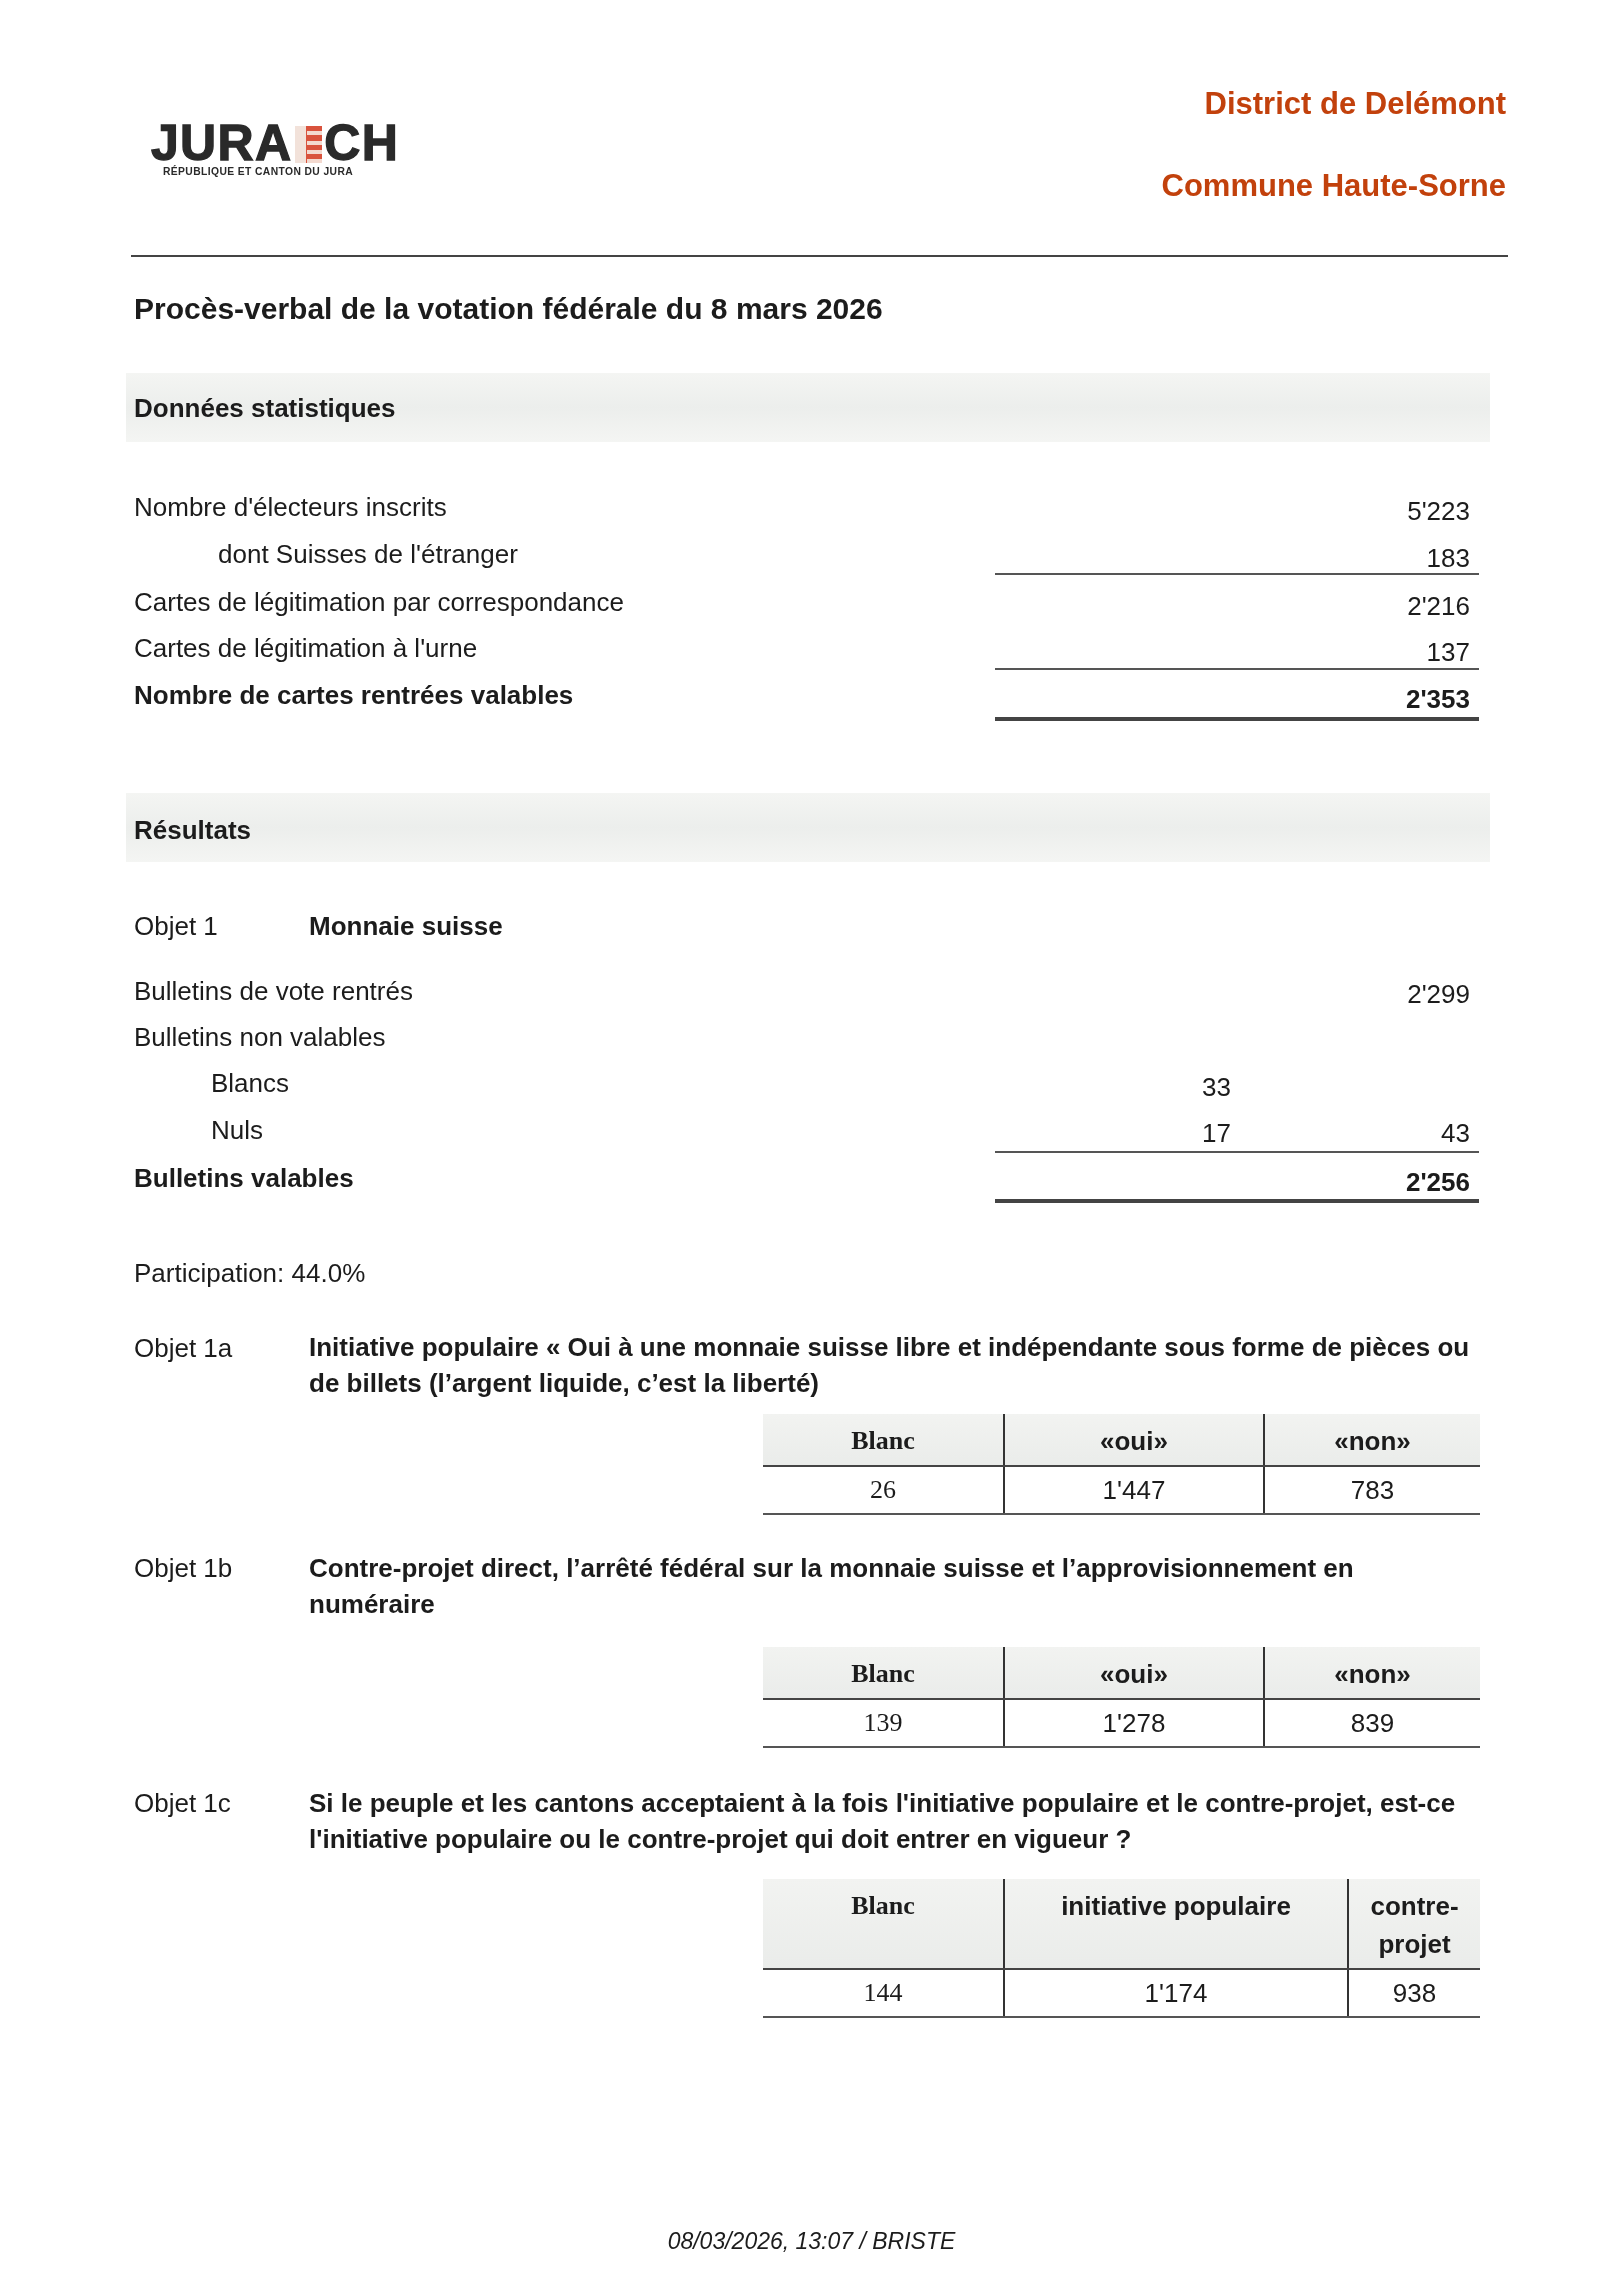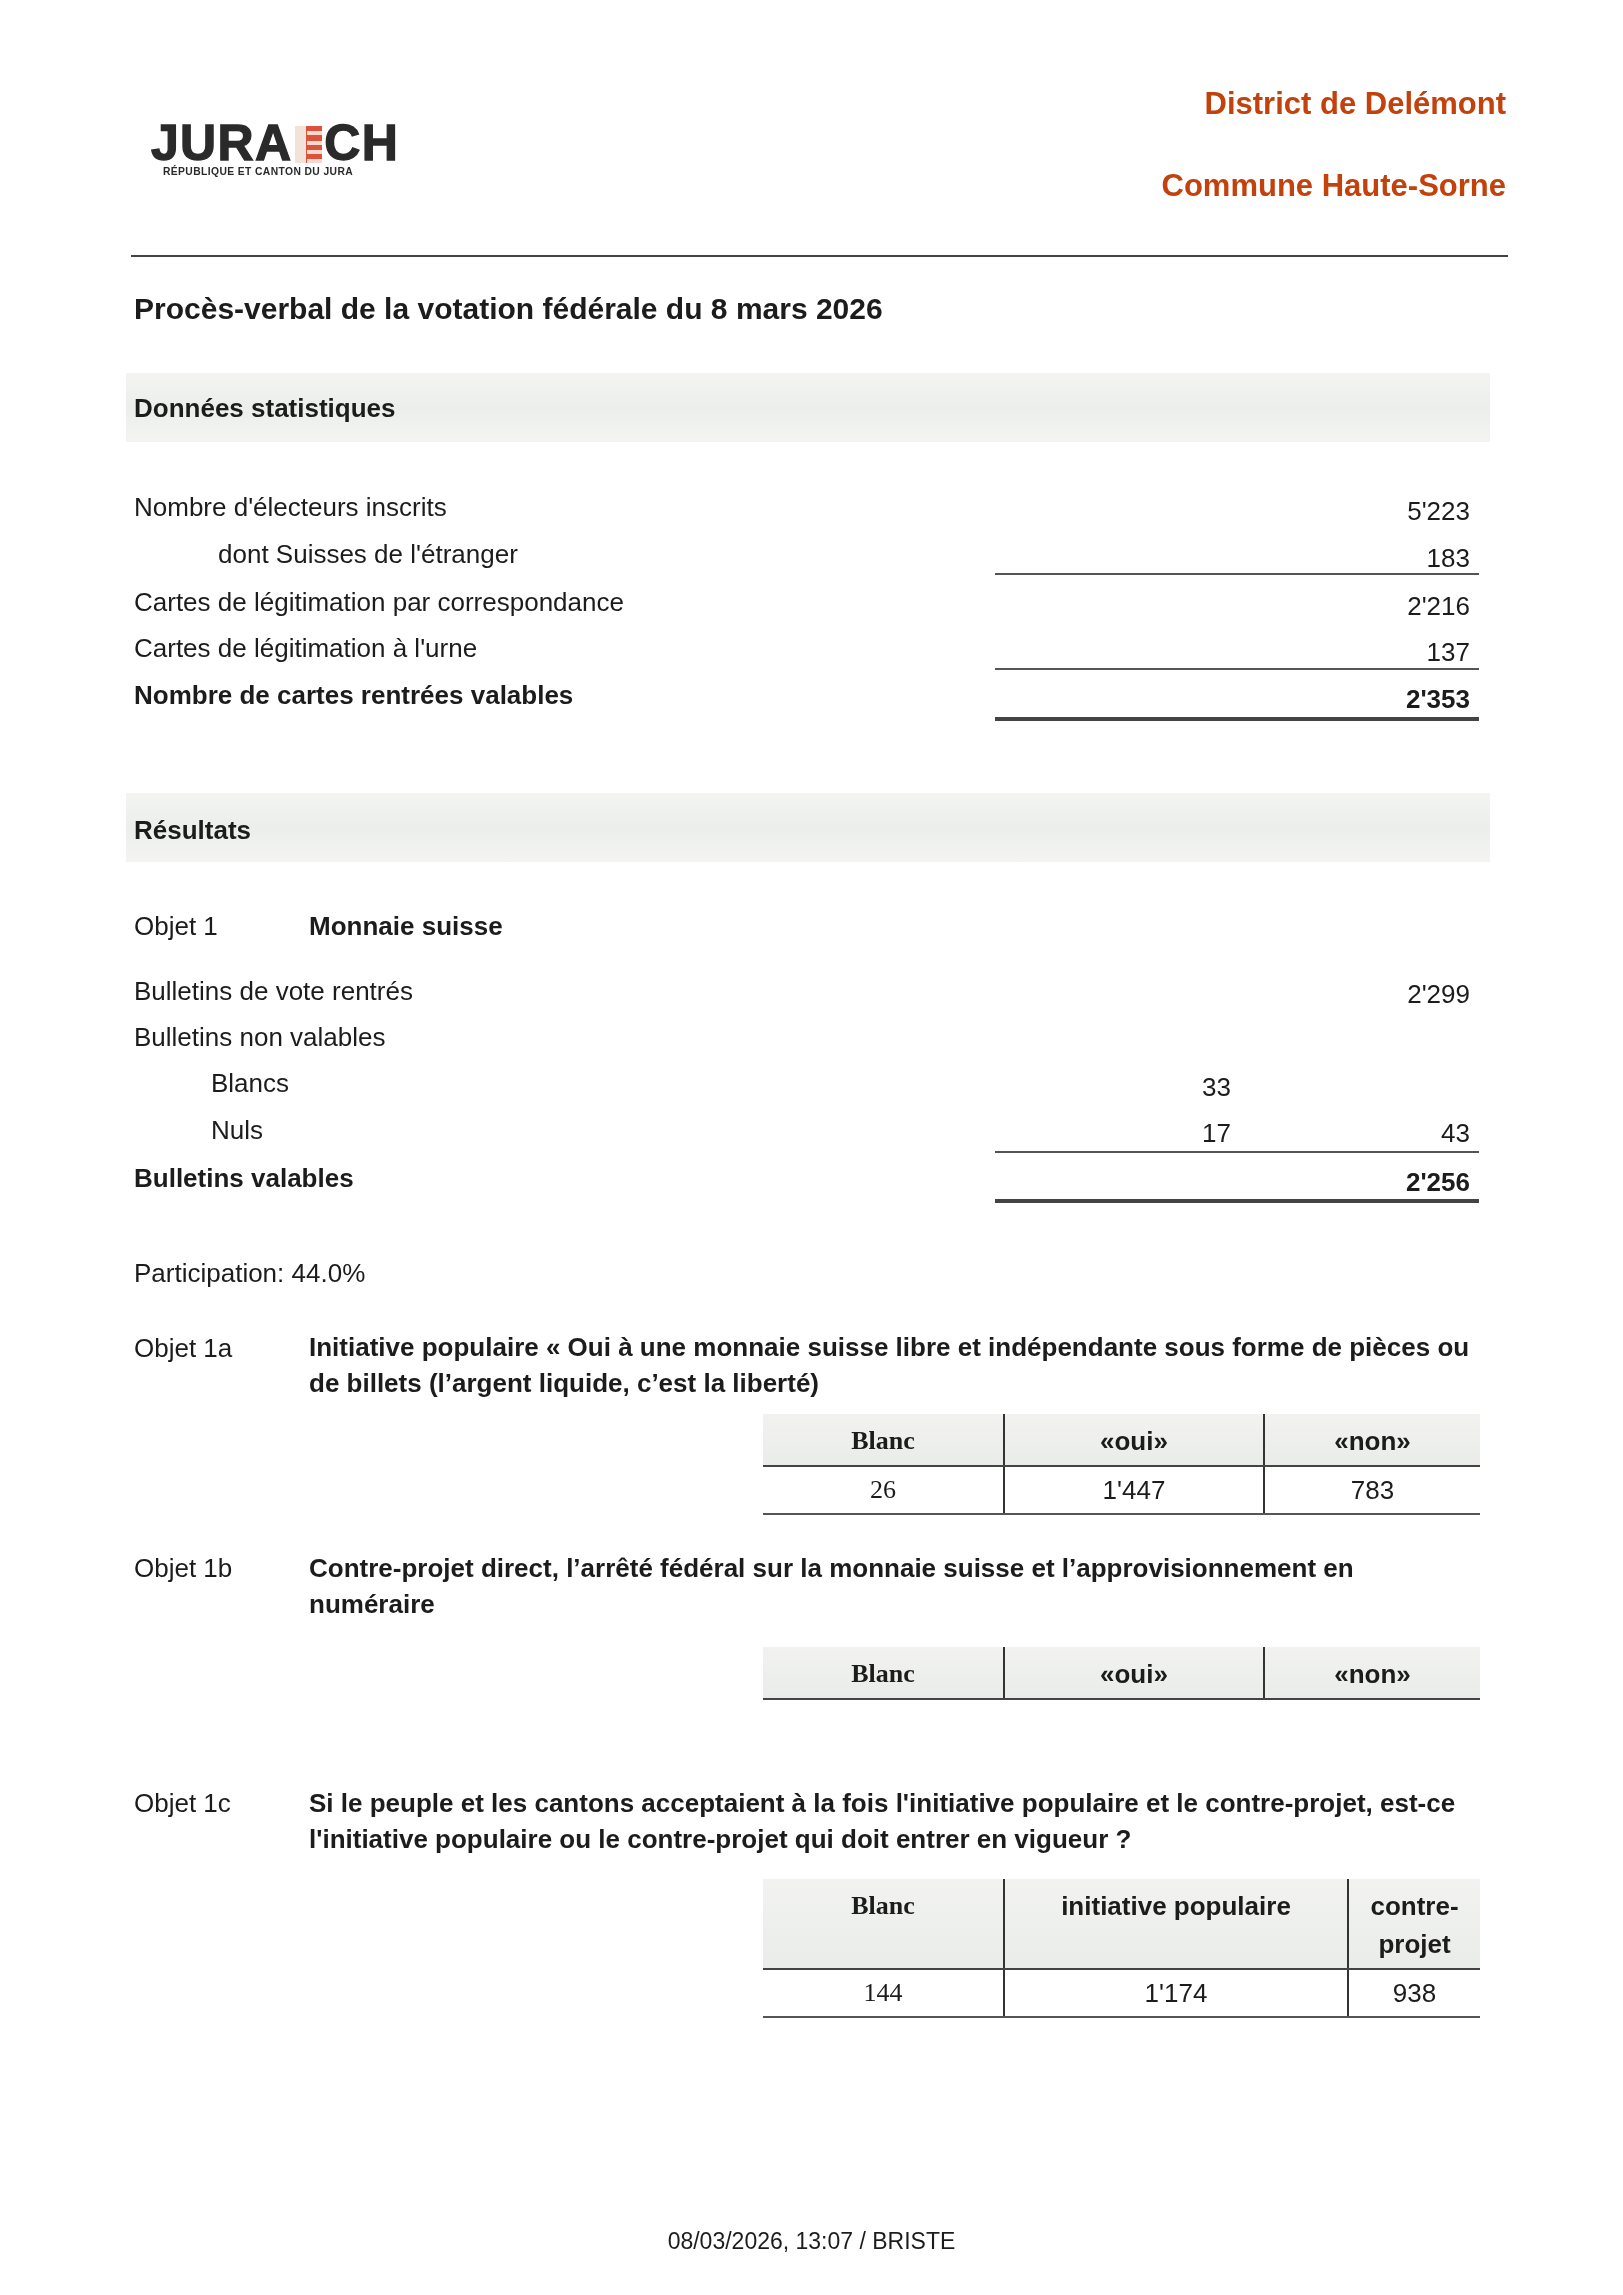--- a/index.html
+++ b/index.html
@@ -51,21 +51,21 @@
     background: linear-gradient(to bottom, #f2f3f1, #eaecea);
     font-weight: 700; text-align: center; vertical-align: top;
     padding: 8px 4px 5.3px 4px; border-bottom: 2.7px solid #444; line-height: 38px;
   }
   .rtable td {
     text-align: center; padding: 4px 4px; border-bottom: 2.7px solid #555; line-height: 38px;
   }
   .rtable th + th, .rtable td + td { border-left: 2px solid #333; }
   .rtable th:nth-child(1), .rtable td:nth-child(1) { width: 232px; font-family: Liberation Serif, serif; }
   .rtable th:nth-child(2), .rtable td:nth-child(2) { width: 250px; }
-  .footer { left: 0; width: 1623px; top: 2228px; text-align: center; font-size: 23px; }
+  .footer { left: 0; width: 1623px; top: 2228px; text-align: center; font-size: 23px; font-style: italic; }
 </style>
 </head>
 <body>
 
 <div class="abs logo-main">
   <span>JURA</span>
   <span class="logo-emblem"></span>
   <span>CH</span>
 </div>
 <div class="abs logo-sub">RÉPUBLIQUE ET CANTON DU JURA</div>
@@ -142,20 +142,25 @@
 
 <div class="abs lbl" style="left:134px; top:1553px;">Objet 1b</div>
 <div class="abs obj-text" style="top:1550px;">Contre-projet direct, l’arrêté fédéral sur la monnaie suisse et l’approvisionnement en numéraire</div>
 <table class="abs rtable" style="top:1647px;">
   <tbody>
       <tr>
     <th>Blanc</th>
     <th>«oui»</th>
     <th>«non»</th>
   </tr>
+  <tr>
+    <td>139</td>
+    <td>1'278</td>
+    <td>839</td>
+  </tr>
 </tbody>
   </table>
 
 <div class="abs lbl" style="left:134px; top:1788px;">Objet 1c</div>
 <div class="abs obj-text" style="top:1785px;">Si le peuple et les cantons acceptaient à la fois l'initiative populaire et le contre-projet, est-ce l'initiative populaire ou le contre-projet qui doit entrer en vigueur ?</div>
 <table class="abs rtable" style="top:1879px;">
   <tbody>
       <tr>
     <th>Blanc</th>
     <th style="padding-left:46px; padding-right:46px;">initiative populaire</th>

